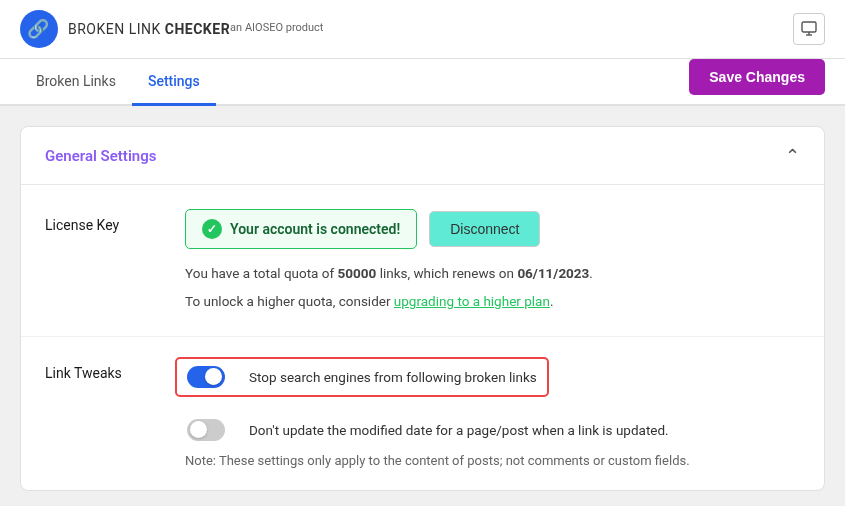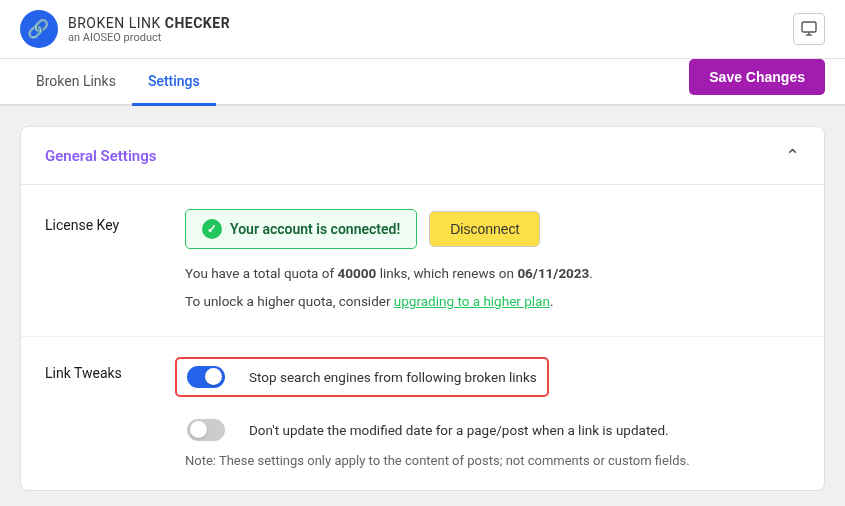--- a/index.html
+++ b/index.html
@@ -23,21 +23,20 @@
       display: flex;
       align-items: center;
       gap: 10px;
     }
     .logo-icon {
       width: 38px;
       height: 38px;
     }
     .logo-text {
       display: flex;
-      flex-direction: column;
     }
     .logo-title {
       font-size: 14px;
       color: #333;
       font-weight: 400;
       letter-spacing: 0.5px;
     }
     .logo-title strong {
       font-weight: 700;
     }
@@ -178,21 +177,21 @@
       color: #fff;
       font-size: 12px;
     }
     .disconnect-btn {
       border: 1.5px solid #ccc;
       border-radius: 5px;
       padding: 9px 20px;
       font-size: 14px;
       font-weight: 500;
       color: #333;
-      background: #fde047;
+      background: #5eead4;
       cursor: pointer;
     }
     .quota-text {
       font-size: 13.5px;
       color: #444;
       margin-bottom: 8px;
       line-height: 1.5;
     }
     .quota-text strong {
       font-weight: 700;
@@ -312,21 +311,21 @@
       <div class="row-label">License Key</div>
       <div class="row-content">
         <div class="connection-row">
           <div class="connected-badge">
             <div class="check-circle">✓</div>
             <span>Your account is connected!</span>
           </div>
           <button class="disconnect-btn">Disconnect</button>
         </div>
         <p class="quota-text">
-          <span>You have a total quota of </span><strong>40000</strong><span> links, which renews on </span><strong>06/11/2023</strong><span>.</span>
+          <span>You have a total quota of </span><strong>50000</strong><span> links, which renews on </span><strong>06/11/2023</strong><span>.</span>
         </p>
         <p class="upgrade-text">
           <span>To unlock a higher quota, consider </span><a class="upgrade-link">upgrading to a higher plan</a><span>.</span>
         </p>
       </div>
     </div>
 
     <div class="settings-row tweaks-row">
       <div class="row-label">Link Tweaks</div>
       <div class="row-content">

